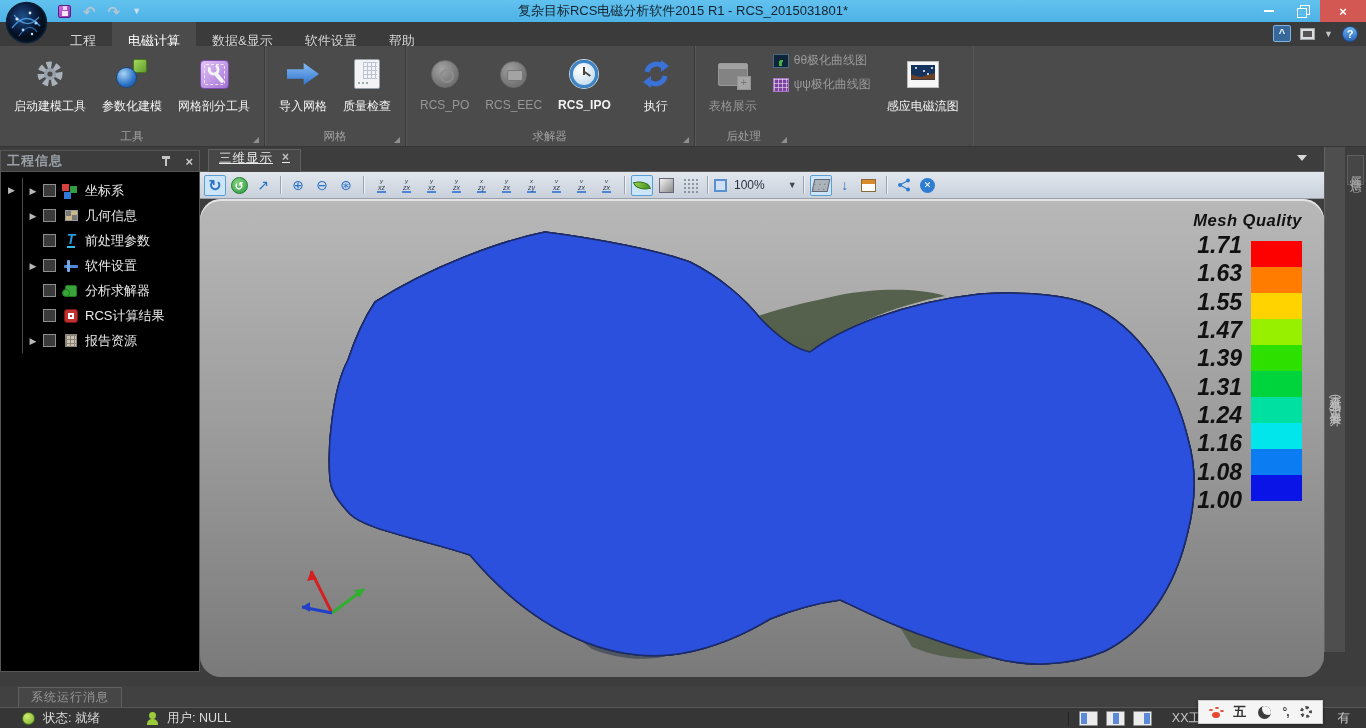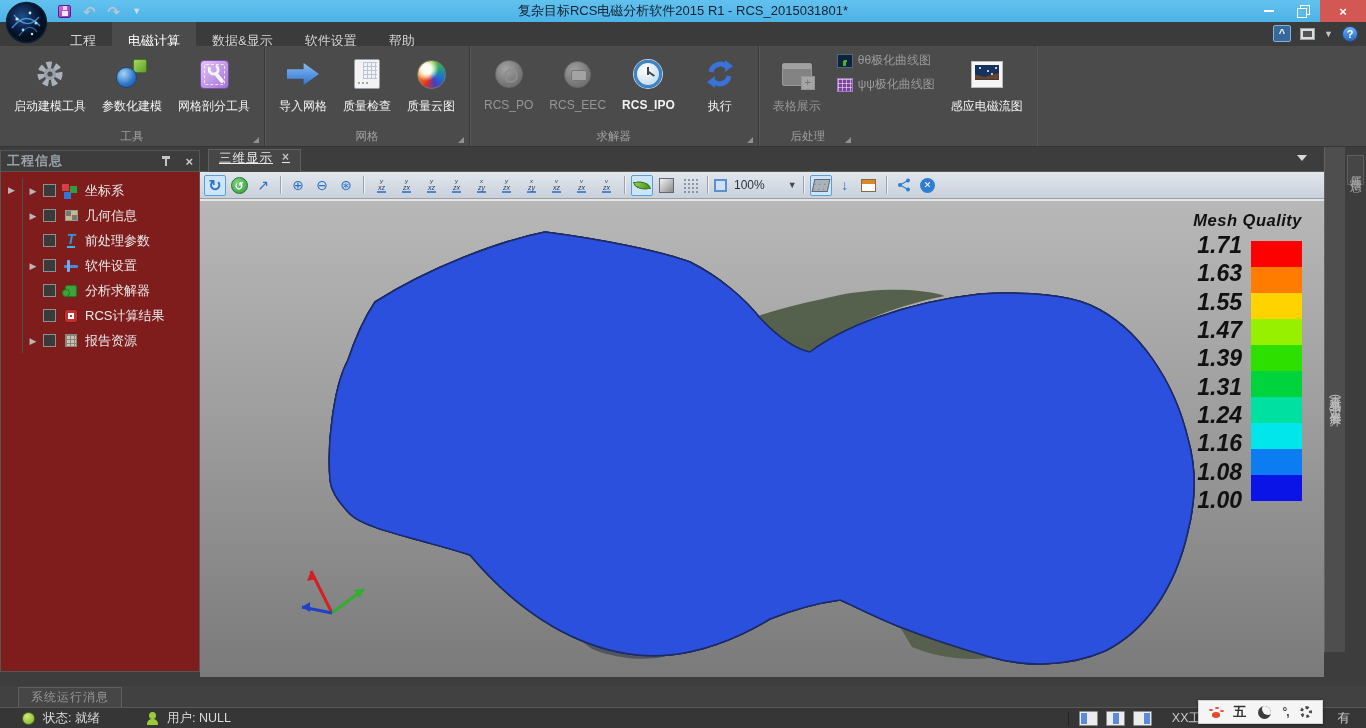--- a/index.html
+++ b/index.html
@@ -129,21 +129,21 @@
       padding:3px 2px; }
   .ic-report .p1 i { display:block; height:1px; background:#a8a8a8; margin:2px 1px; }
   .ic-report .p1::after { content:''; position:absolute; right:-1px; top:-1px;
       border-left:7px solid #cfcfcf; border-top:7px solid #4b4b4b; }
 
   
   .main { position:absolute; left:0; top:147px; width:1366px; height:539px; background:#3d3d3d; }
 
   
   .left-panel { position:absolute; left:0; top:3px; width:200px; height:522px;
-                background:#7f1d1d; border:1px solid #565656; }
+                background:#000000; border:1px solid #565656; }
   .lp-header { height:21px; display:flex; align-items:center; padding:0 6px; background:#3d3d3d;
                border-bottom:1px solid #555; }
   .lp-title { flex:1; font-size:13px; font-weight:bold; color:#9aa0a8; letter-spacing:1px; }
   .pin-ic { position:relative; width:10px; height:12px; margin-right:14px; }
   .pin-ic::before { content:''; position:absolute; left:1px; top:1px; width:8px; height:3px; background:#c4c4c4; }
   .pin-ic::after  { content:''; position:absolute; left:4px; top:4px; width:2px; height:7px; background:#c4c4c4; }
   .lp-close { color:#cacaca; font-size:13px; font-weight:bold; }
   .tree { padding-top:6px; position:relative; }
   .tree-row { display:flex; align-items:center; height:25px; font-size:13px; color:#e8e8e8; }
   .t-gutter { width:22px; text-align:center; color:#b8b8b8; font-size:9px; border-right:1px solid #4f4f4f;
@@ -198,21 +198,21 @@
   .meshsq { width:16px; height:13px; background:#aab2ba; border:1px solid #667; transform:skewX(-12deg);
             background-image:linear-gradient(45deg,rgba(0,0,0,.3) 1px,transparent 1.4px); background-size:5px 5px; }
   .winic { position:relative; width:15px; height:13px; background:#fff; border:1px solid #8a6a3a; }
   .winic::before { content:''; position:absolute; left:0; top:0; right:0; height:4px; background:#d98a2a; }
   .closec { width:15px; height:15px; border-radius:50%; background:#2d7dd2; color:#fff; font-size:9px;
             font-weight:bold; text-align:center; line-height:15px; }
 
   
   .vp-canvas { position:relative; width:1124px; height:478px;
                background:linear-gradient(#b8b8b8,#9e9e9e 45%,#7a7a7a); overflow:hidden;
-               box-shadow:inset 0 2px 0 #e4e4e4; }
+               box-shadow:inset 0 2px 0 #e4e4e4;border-radius:21px; }
   .model-svg { position:absolute; left:0; top:0; }
 
   
   .legend { position:absolute; right:22px; top:12px; display:flex; flex-direction:column; align-items:flex-end;
             font-style:italic; font-weight:bold; color:#111; }
   .lg-title { font-size:16.5px; letter-spacing:.5px; margin-bottom:4px; }
   .lg-grid { display:flex; gap:9px; }
   .lg-vals { height:278px; display:flex; flex-direction:column; justify-content:space-between;
              align-items:flex-end; font-size:23px; line-height:1; padding-bottom:0; }
   .lg-bands { width:51px; height:260px; margin-top:7px; display:flex; flex-direction:column; }
@@ -359,26 +359,20 @@
           <div class="ricon">
               <span class="ic-import"></span>
             </div>
           <div class="rlabel">导入网格</div>
         </div>
         <div class="rbtn">
           <div class="ricon">
               <span class="ic-qcheck"></span>
             </div>
           <div class="rlabel">质量检查</div>
-        </div>
-        <div class="rbtn">
-          <div class="ricon">
-              <span class="ic-qcloud"></span>
-            </div>
-          <div class="rlabel">质量云图</div>
         </div>
       </div>
       <div class="gfooter">网格</div>
       <i class="dlg"></i>
     </div>
 
 
     <div class="rgroup">
       <div class="rbtns">
         <div class="rbtn disabled">

